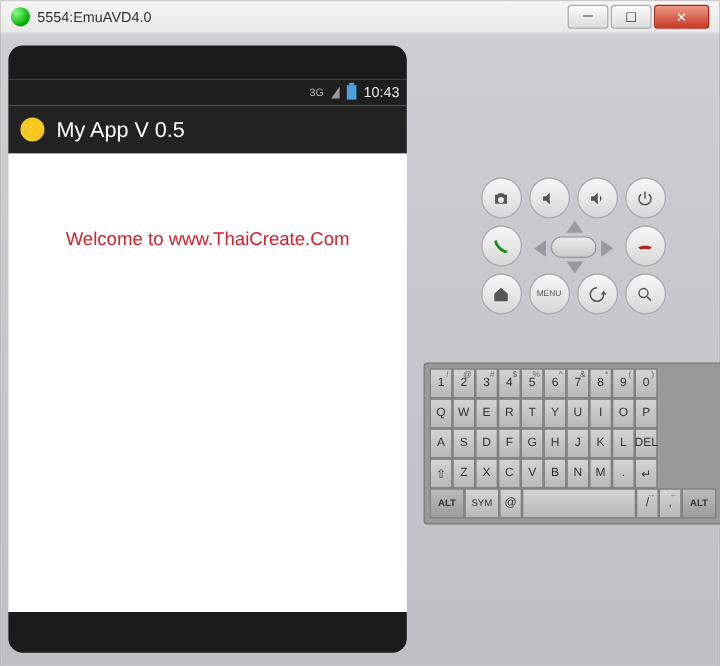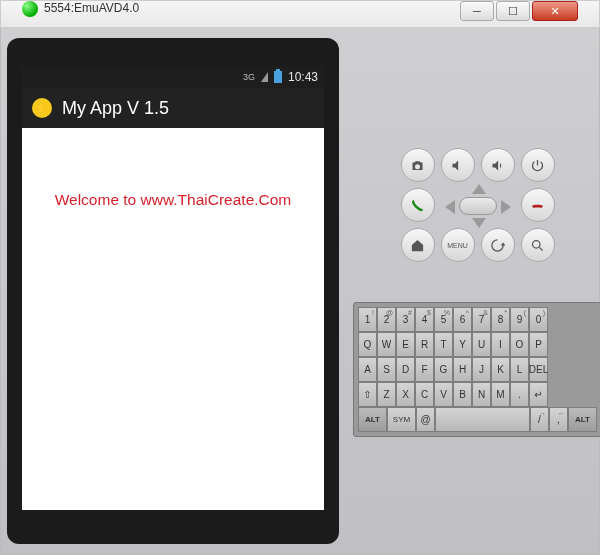--- a/index.html
+++ b/index.html
@@ -1,30 +1,30 @@
 <!DOCTYPE html>
 <html><head>
 <meta charset="utf-8">
 <style>
   * { box-sizing: border-box; margin: 0; padding: 0; }
   body { font-family: Arial, sans-serif; background: #fff; width: 600px; height: 555px; overflow: hidden; }
 
   
-  .win-titlebar { height: 28px; background: linear-gradient(#f5f5f5,#e8e8e8); border: 1px solid #ccc; display: flex; align-items: flex-start; padding: 0 21px; font-size: 12px; color: #333; }
+  .win-titlebar { height: 28px; background: linear-gradient(#f5f5f5,#e8e8e8); border: 1px solid #ccc; display: flex; align-items: center; padding: 0 8px; font-size: 12px; color: #333; }
   .win-titlebar .app-icon { width: 16px; height: 16px; border-radius: 50%; background: radial-gradient(circle at 30% 30%, #8f8 0%, #0a0 70%); margin-right: 6px; }
   .win-titlebar .title-text { flex: 1; }
   .win-controls { display: flex; }
   .win-btn { width: 34px; height: 20px; border: 1px solid #aaa; background: linear-gradient(#fafafa,#ddd); margin-left: 2px; display:flex; align-items:center; justify-content:center; font-size:11px; color:#333; border-radius:3px; cursor:pointer;}
   .win-btn.close { width: 46px; background: linear-gradient(#e98,#c73b23); color:#fff; border-color:#a22;}
 
   .workspace { display: flex; height: 527px; background: linear-gradient(#cfcfd2,#bfbfc4); border:1px solid #bbb; border-top:none; }
 
   
   .phone-panel { width: 360px; display:flex; align-items:flex-start; justify-content:center; padding:10px 6px; }
-  .phone { width: 332px; height: 506px; background:#1b1b1b; border-radius:12px; padding:28px 15px 34px; }
+  .phone { width: 332px; height: 506px; background:#1b1b1b; border-radius:12px; padding:28px 0 34px; }
   .phone-screen { width:100%; height:100%; background:#fff; display:flex; flex-direction:column; }
   .status-bar { height:22px; background:#1e1e1e; display:flex; align-items:center; justify-content:flex-end; gap:6px; padding:0 6px; color:#e8e8e8; font-size:12px; }
   .status-bar .tri { width:0; height:0; border-left:7px solid transparent; border-right:0 solid transparent; border-bottom:10px solid #999; }
   .status-bar .bat { width:8px; height:12px; background:#4aa3df; position:relative;}
   .status-bar .bat::before{content:"";position:absolute;top:-2px;left:2px;width:4px;height:2px;background:#4aa3df;}
   .status-bar .g3 { font-size:9px; color:#bbb; }
   .app-bar { height:40px; background:#222; display:flex; align-items:center; padding:0 10px; gap:10px; color:#fff; font-size:18px;}
   .app-bar .yb { width:20px; height:20px; border-radius:50%; background:#f6c91c; display:flex; align-items:center; justify-content:center; font-size:12px; color:#5a3;}
   .content { flex:1; background:#fff; padding-top:40px; text-align:center;}
   .welcome { color:#d81f2a; font-size:15.5px;margin-top:23px; }
@@ -74,21 +74,21 @@
     <div class="phone">
       <div class="phone-screen">
         <div class="status-bar">
           <span class="g3">3G</span>
           <div class="tri"></div>
           <div class="bat"></div>
           <span>10:43</span>
         </div>
         <div class="app-bar">
           <div class="yb">⚡</div>
-          <div>My App V 1.5</div>
+          <div>My App V 0.5</div>
         </div>
         <div class="content">
           <div class="welcome">Welcome to www.ThaiCreate.Com</div>
         </div>
       </div>
     </div>
   </div>
 
   <div class="side-panel">
 

